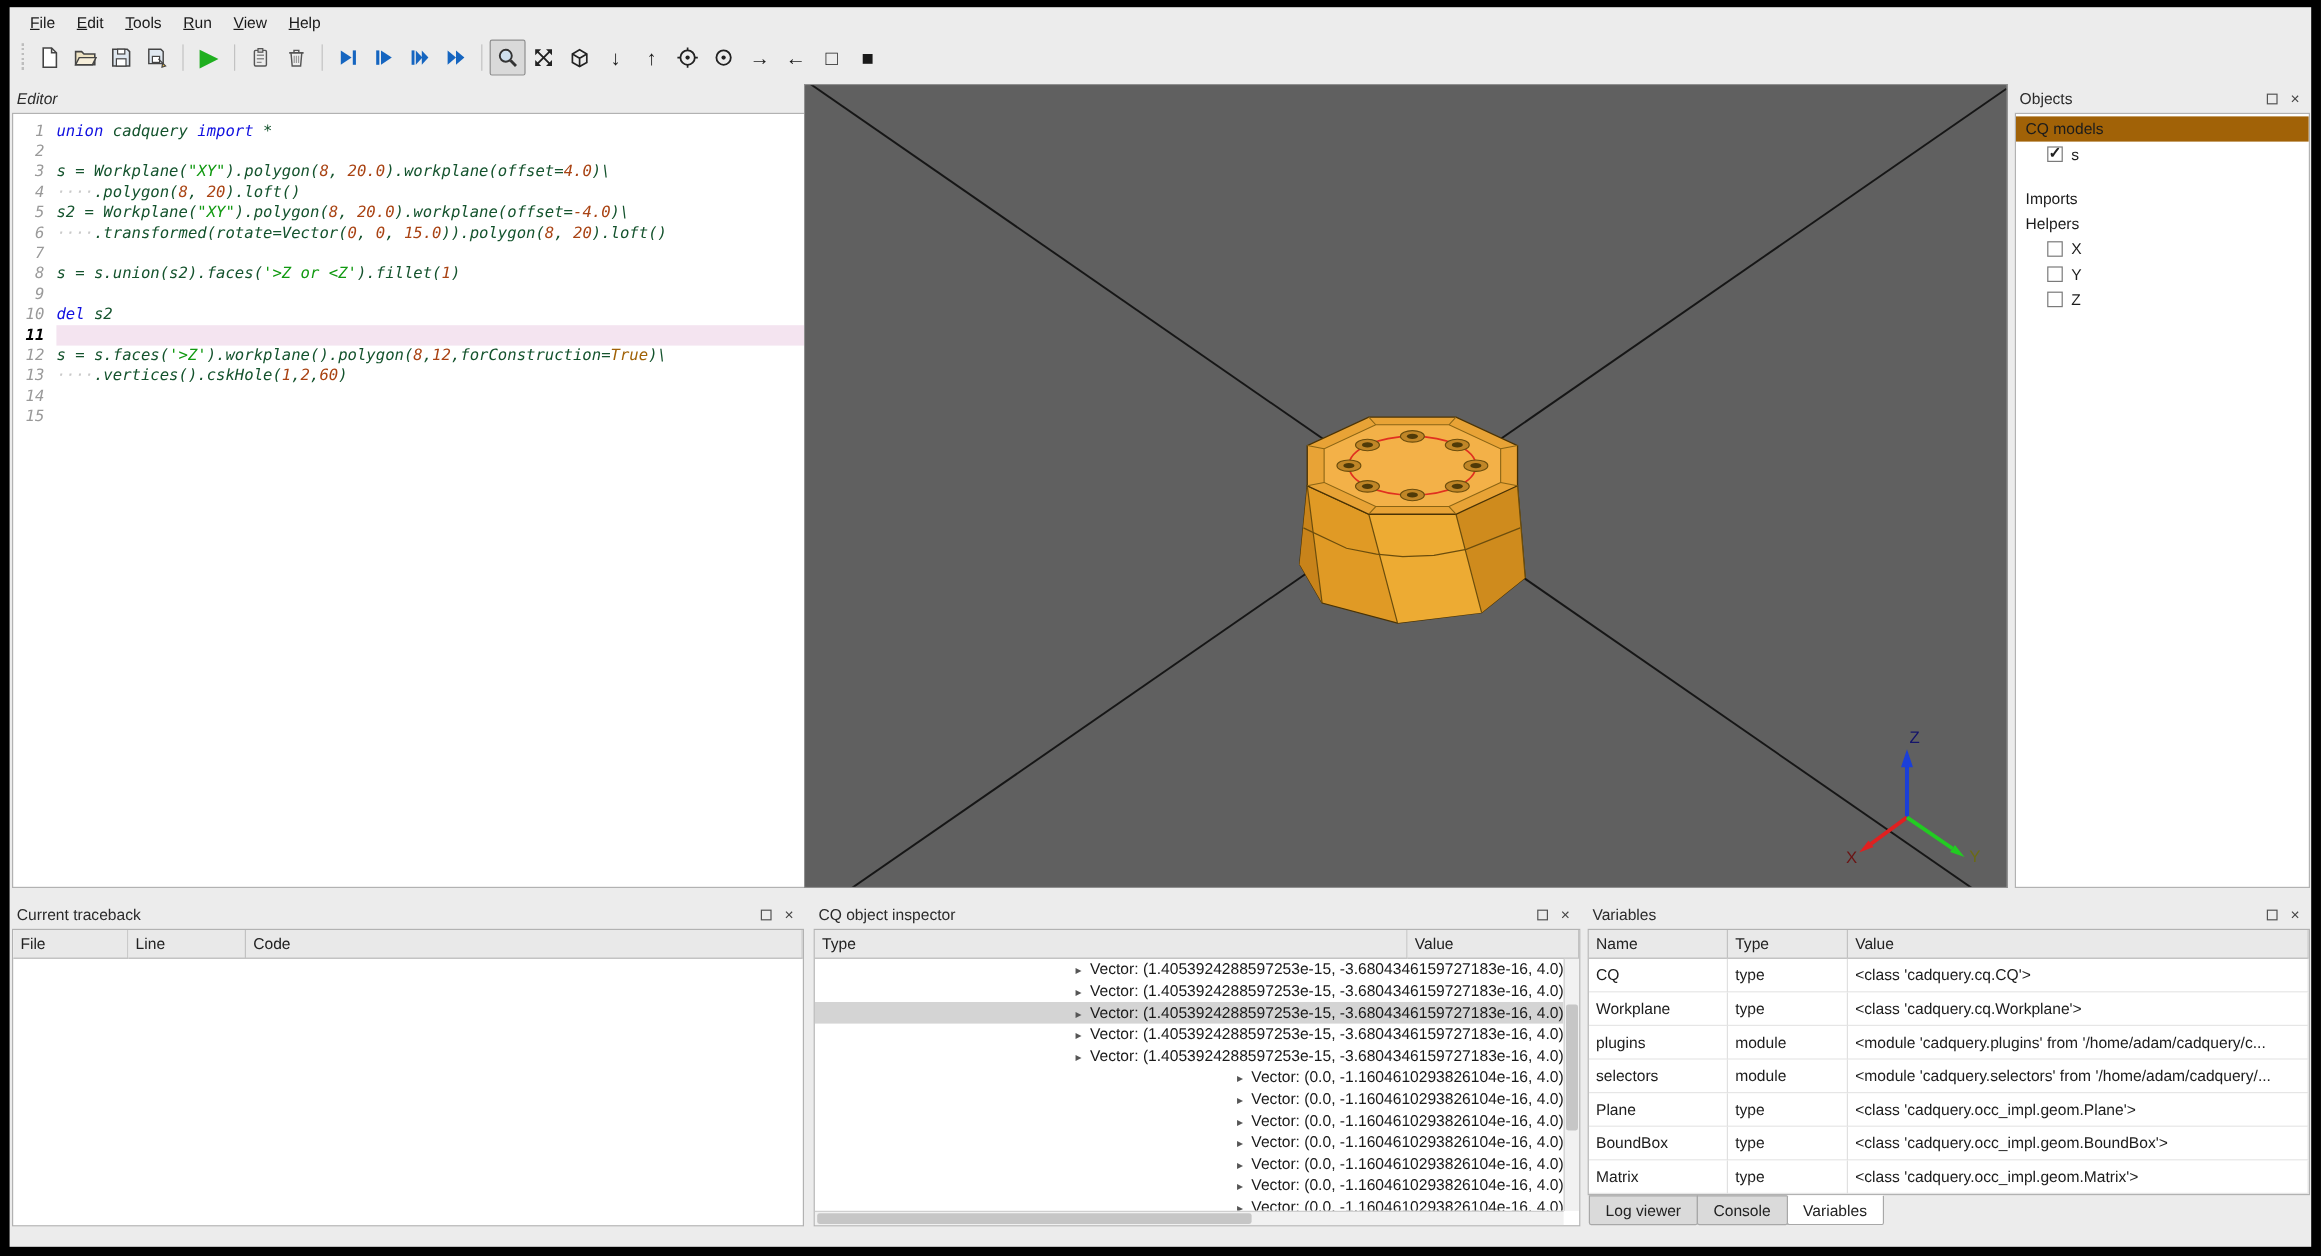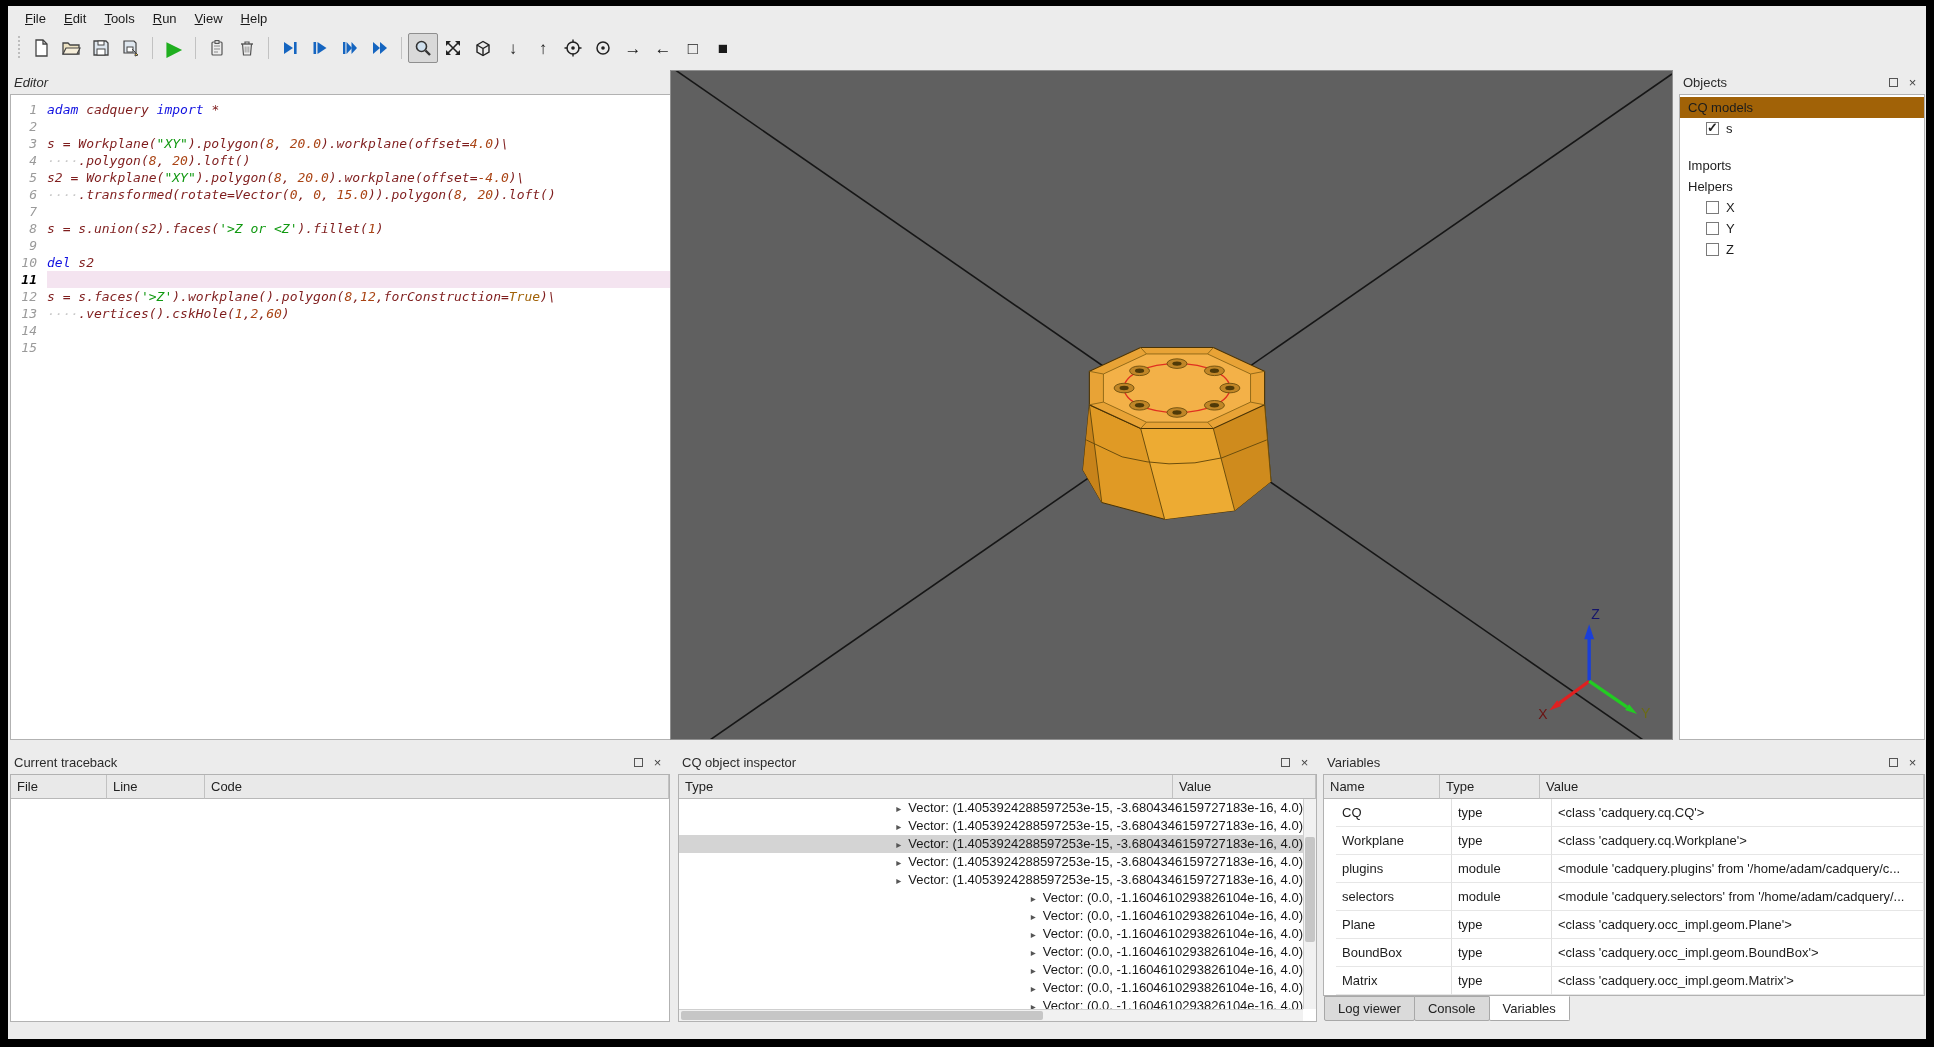--- a/index.html
+++ b/index.html
@@ -29,21 +29,21 @@
   .panel-body { position:absolute; left:0; right:0; top:24px; bottom:0; background:#fff; border:1px solid #b2b2b2; overflow:hidden; }
 
   
   .editor-body { font-family:"DejaVu Sans Mono", monospace; font-size:13px; padding-top:6px; }
   .code-line { display:flex; height:17px; line-height:17px; white-space:pre; }
   .gutter { flex:0 0 36px; text-align:right; padding-right:10px; color:#9a9a9a; }
   .code-text { flex:1; }
   .code-line.current .code-text { background:#f4e4f0; }
   .code-line.current .gutter { color:#000; font-weight:bold; }
   .tok-k { color:#1010e0; } .tok-s { color:#119911; } .tok-n { color:#a94313; }
-  .tok-b { color:#a16207; } .tok-w { color:#c9c9c9; } .tok-p { color:#7f1d1d; }
+  .tok-b { color:#a16207; } .tok-w { color:#c9c9c9; } .tok-p { color:#14532d; }
   .editor-scroll { position:absolute; right:0; top:0; bottom:0; width:11px; background:#f1f1f1; border-left:1px solid #d5d5d5; }
 
   
   .viewport { background:#606060; border:1px solid #8f8f8f; }
   .viewport svg { display:block; width:100%; height:100%; }
 
   
   .tree-row { height:21px; display:flex; align-items:center; font-size:13px; color:#1c1c1c; padding-left:8px; }
   .tree-row.selected { background:#a16207; }
   .cb { width:13px; height:13px; border:1px solid #7a7a7a; background:#fff; display:inline-block; margin-right:7px; position:relative; flex:0 0 auto; }
@@ -57,21 +57,21 @@
   .insp-rows { position:absolute; left:0; right:13px; top:24px; bottom:12px; overflow:hidden;text-align:right; }
   .insp-row { height:18px; line-height:18px; font-size:13px; color:#1a1a1a; white-space:nowrap; padding-left:6px; overflow:hidden; }
   .insp-row.selected { background:#d4d4d4; }
   .insp-row .tri { color:#555; font-size:10px; margin-right:7px; }
   .vscroll { position:absolute; right:0; top:24px; bottom:12px; width:13px; background:#f1f1f1; border-left:1px solid #cfcfcf; }
   .vscroll .thumb { position:absolute; left:1px; right:1px; top:18%; height:50%; background:#c6c6c6; border-radius:2px; }
   .hscroll { position:absolute; left:0; right:13px; bottom:0; height:12px; background:#f1f1f1; border-top:1px solid #cfcfcf; }
   .hscroll .thumb { position:absolute; top:1px; bottom:1px; left:2px; width:58%; background:#c6c6c6; border-radius:2px; }
   .var-row { display:flex; height:28px; }
   .var-cell { font-size:13px; color:#1c1c1c; padding:6px 6px; border-right:1px solid #e0e0e0; border-bottom:1px solid #e6e6e6; white-space:nowrap; overflow:hidden; }
-  .var-cell.c0 { flex:0 0 116px;margin-left:12px; }
+  .var-cell.c0 { flex:0 0 116px; }
   .var-cell.c1 { flex:0 0 100px; }
   .var-cell.c2 { flex:1; }
   .tabbar { position:absolute; left:0; right:0; bottom:0; height:26px; display:flex; align-items:flex-start; padding-left:1px; }
   .tab { height:25px; line-height:23px; padding:0 13px; font-size:13px; color:#222; background:#dadada; border:1px solid #a8a8a8; margin-right:-1px; border-radius:0 0 2px 2px; }
   .tab.active { background:#fff; border-top-color:#fff; }
 </style>
 </head>
 <body>
 
 <div class="desktop">
@@ -221,21 +221,21 @@
       <span class="spacer"></span>
       <span class="dock-btn">
           <span class="float-glyph"></span>
         </span>
       <span class="dock-btn">
           <span>×</span>
         </span>
     </div>
     <div class="panel-body editor-body">
       <div id="code-area">
-          <div class="code-line"><span class="gutter">1</span><span class="code-text"><span class="tok-k">adam</span><span class="tok-p"> cadquery </span><span class="tok-k">import</span><span class="tok-p"> *</span></span></div>
+          <div class="code-line"><span class="gutter">1</span><span class="code-text"><span class="tok-k">union</span><span class="tok-p"> cadquery </span><span class="tok-k">import</span><span class="tok-p"> *</span></span></div>
           <div class="code-line"><span class="gutter">2</span><span class="code-text"></span></div>
           <div class="code-line"><span class="gutter">3</span><span class="code-text"><span class="tok-p">s = Workplane(</span><span class="tok-s">"XY"</span><span class="tok-p">).polygon(</span><span class="tok-n">8</span><span class="tok-p">, </span><span class="tok-n">20.0</span><span class="tok-p">).workplane(offset=</span><span class="tok-n">4.0</span><span class="tok-p">)\</span></span></div>
           <div class="code-line"><span class="gutter">4</span><span class="code-text"><span class="tok-w">····</span><span class="tok-p">.polygon(</span><span class="tok-n">8</span><span class="tok-p">, </span><span class="tok-n">20</span><span class="tok-p">).loft()</span></span></div>
           <div class="code-line"><span class="gutter">5</span><span class="code-text"><span class="tok-p">s2 = Workplane(</span><span class="tok-s">"XY"</span><span class="tok-p">).polygon(</span><span class="tok-n">8</span><span class="tok-p">, </span><span class="tok-n">20.0</span><span class="tok-p">).workplane(offset=</span><span class="tok-n">-4.0</span><span class="tok-p">)\</span></span></div>
           <div class="code-line"><span class="gutter">6</span><span class="code-text"><span class="tok-w">····</span><span class="tok-p">.transformed(rotate=Vector(</span><span class="tok-n">0</span><span class="tok-p">, </span><span class="tok-n">0</span><span class="tok-p">, </span><span class="tok-n">15.0</span><span class="tok-p">)).polygon(</span><span class="tok-n">8</span><span class="tok-p">, </span><span class="tok-n">20</span><span class="tok-p">).loft()</span></span></div>
           <div class="code-line"><span class="gutter">7</span><span class="code-text"></span></div>
           <div class="code-line"><span class="gutter">8</span><span class="code-text"><span class="tok-p">s = s.union(s2).faces(</span><span class="tok-s">'&gt;Z or &lt;Z'</span><span class="tok-p">).fillet(</span><span class="tok-n">1</span><span class="tok-p">)</span></span></div>
           <div class="code-line"><span class="gutter">9</span><span class="code-text"></span></div>
           <div class="code-line"><span class="gutter">10</span><span class="code-text"><span class="tok-k">del</span><span class="tok-p"> s2</span></span></div>
           <div class="code-line current"><span class="gutter">11</span><span class="code-text"></span></div>

